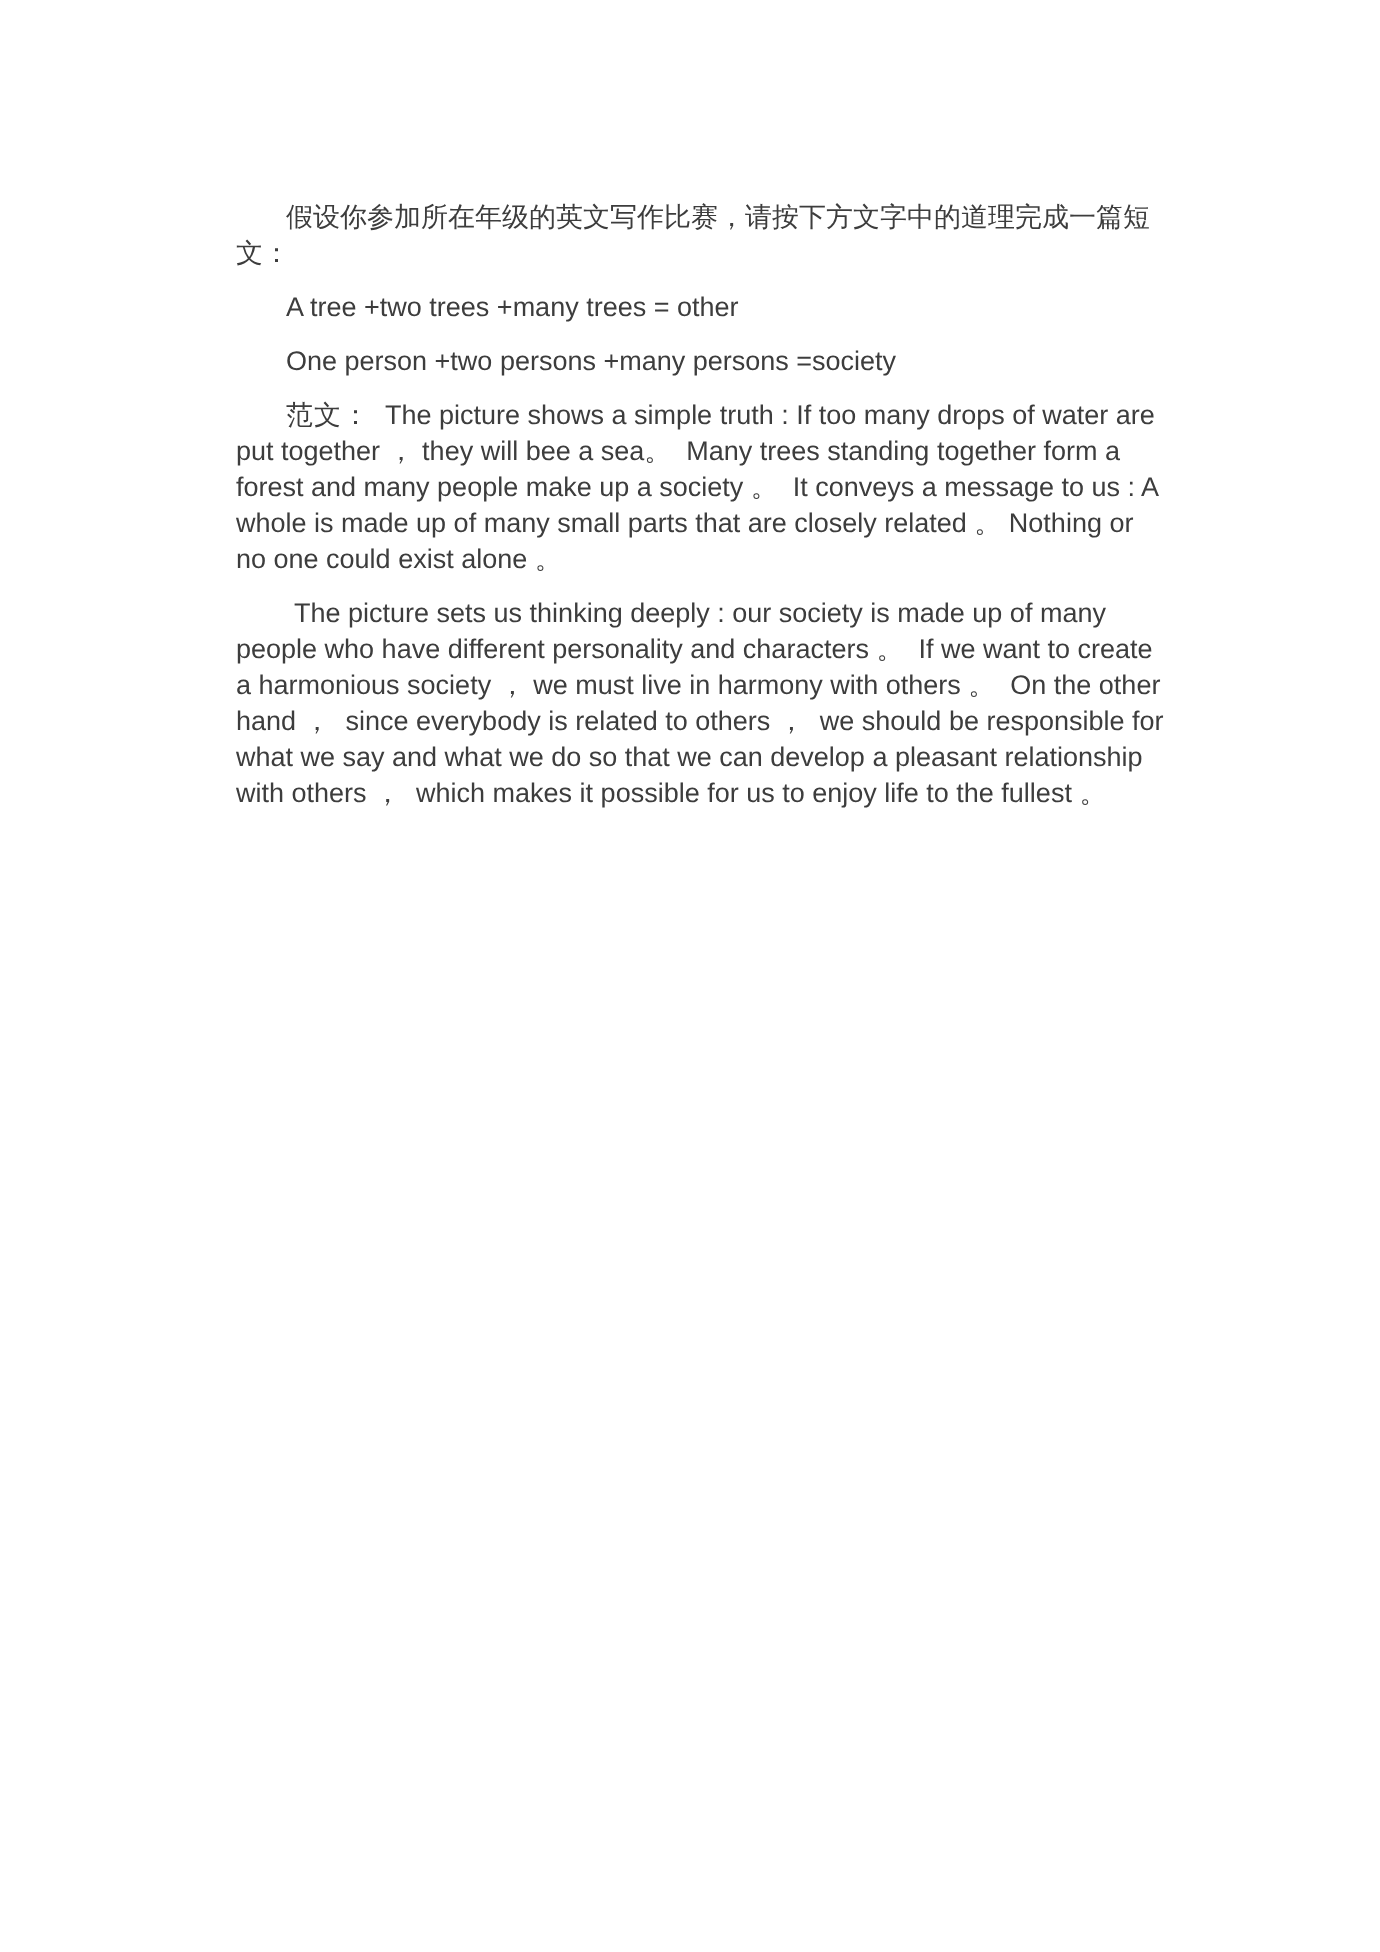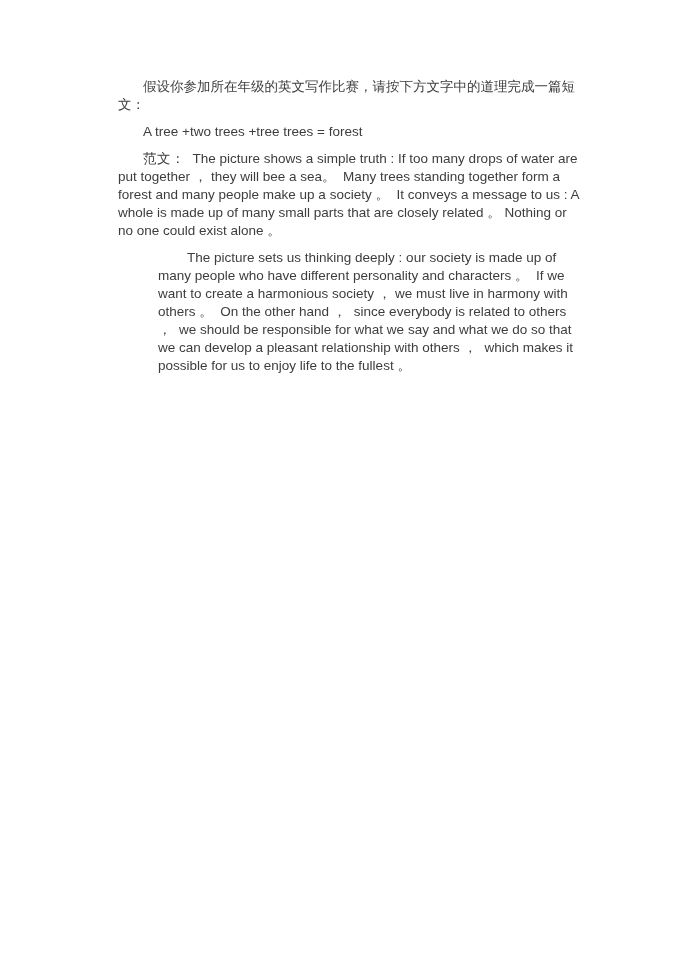--- a/index.html
+++ b/index.html
@@ -11,43 +11,44 @@
     position: relative;
     width: 690px;
     height: 976px;
     background: #ffffff;
     overflow: hidden;
     font-family: "Liberation Sans", "DejaVu Sans", sans-serif;
     color: #3d3d3d;
   }
   .content {
     box-sizing: border-box;
-    padding: 78px 107px 0 118px;
+    padding: 100px 107px 0 118px;
     font-size: 13.5px;
     line-height: 18px;
   }
   p {
     margin: 0 0 9px 0;
     white-space: pre-wrap;
     word-wrap: break-word;
   }
   p.indent-1 { text-indent: 25px; }
-  p.indent-2 { text-indent: 29px; margin-left: 40px; }
+  p.indent-2 { text-indent: 29px; }
   .cn-label { letter-spacing: 0.5px; }
 </style>
 </head>
 <body>
 
 <div class="page">
   <div class="content">
 
     <p class="indent-1">假设你参加所在年级的英文写作比赛，请按下方文字中的道理完成一篇短文：</p>
 
 
-    <p class="indent-1">A tree +two trees +tree trees = forest</p>
+    <p class="indent-1">A tree +two trees +many trees = other</p>
 
+    <p class="indent-1">One person +two persons +many persons =society</p>
 
     <p class="indent-1"><span class="cn-label">范文：</span><span>  The picture shows a simple truth : If too many drops of water are put together ， they will bee a sea。  Many trees standing together form a forest and many people make up a society 。  It conveys a message to us : A whole is made up of many small parts that are closely related 。 Nothing or no one could exist alone 。</span></p>
 
     <p class="indent-2">The picture sets us thinking deeply : our society is made up of many people who have different personality and characters 。  If we want to create a harmonious society ， we must live in harmony with others 。  On the other hand ，  since everybody is related to others ，  we should be responsible for what we say and what we do so that we can develop a pleasant relationship with others ，  which makes it possible for us to enjoy life to the fullest 。</p>
 
   </div>
 </div>
 
 </body></html>

